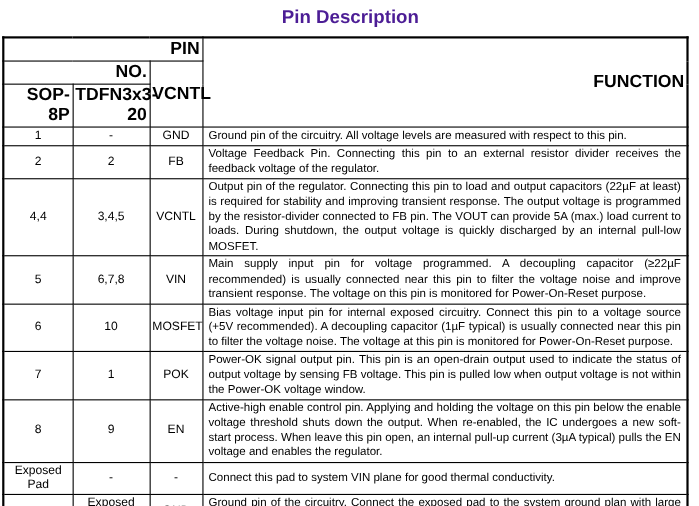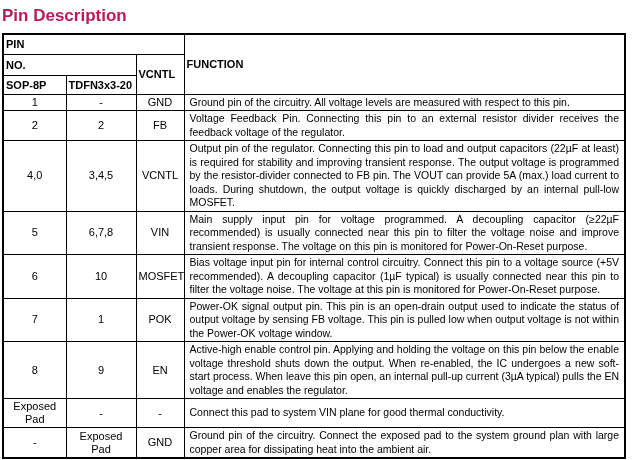--- a/index.html
+++ b/index.html
@@ -15,38 +15,39 @@
     height: 460px;
     box-sizing: border-box;
     padding: 4px 0 0 2px;
     overflow: hidden;
   }
   h1.doc-title {
     font-size: 17px;
     font-weight: bold;
     margin: 2px 0 7px 0;
     letter-spacing: 0px;
-    color: #be185d;
+    color: #4c1d95;
+    text-align: center;
   }
   table.pin-table {
     border-collapse: collapse;
     table-layout: fixed;
     width: 622px;
     border: 2px solid #000;
   }
   table.pin-table th,
   table.pin-table td {
     border: 1px solid #000;
     vertical-align: middle;
     box-sizing: border-box;
   }
   th.hdr {
-    font-size: 11px;
+    font-size: 16px;
     font-weight: bold;
-    text-align: left;
+    text-align: right;
     padding: 1px 2px;
   }
   tr.hrow1 { height: 20px; }
   tr.hrow2 { height: 21px; }
   tr.hrow3 { height: 19px; }
   td.pin-cell {
     font-size: 11px;
     text-align: center;
     padding: 1px 2px;
     line-height: 13px;
@@ -93,36 +94,36 @@
       <td class="pin-cell">GND</td>
       <td class="fn-cell">Ground pin of the circuitry. All voltage levels are measured with respect to this pin.</td>
     </tr>
     <tr>
       <td class="pin-cell">2</td>
       <td class="pin-cell">2</td>
       <td class="pin-cell">FB</td>
       <td class="fn-cell">Voltage Feedback Pin. Connecting this pin to an external resistor divider receives the feedback voltage of the regulator.</td>
     </tr>
     <tr>
-      <td class="pin-cell">4,0</td>
+      <td class="pin-cell">4,4</td>
       <td class="pin-cell">3,4,5</td>
       <td class="pin-cell">VCNTL</td>
       <td class="fn-cell">Output pin of the regulator. Connecting this pin to load and output capacitors (22µF at least) is required for stability and improving transient response. The output voltage is programmed by the resistor-divider connected to FB pin. The VOUT can provide 5A (max.) load current to loads. During shutdown, the output voltage is quickly discharged by an internal pull-low MOSFET.</td>
     </tr>
     <tr>
       <td class="pin-cell">5</td>
       <td class="pin-cell">6,7,8</td>
       <td class="pin-cell">VIN</td>
       <td class="fn-cell">Main supply input pin for voltage programmed. A decoupling capacitor (≥22µF recommended) is usually connected near this pin to filter the voltage noise and improve transient response. The voltage on this pin is monitored for Power-On-Reset purpose.</td>
     </tr>
     <tr>
       <td class="pin-cell">6</td>
       <td class="pin-cell">10</td>
       <td class="pin-cell">MOSFET</td>
-      <td class="fn-cell">Bias voltage input pin for internal control circuitry. Connect this pin to a voltage source (+5V recommended). A decoupling capacitor (1µF typical) is usually connected near this pin to filter the voltage noise. The voltage at this pin is monitored for Power-On-Reset purpose.</td>
+      <td class="fn-cell">Bias voltage input pin for internal exposed circuitry. Connect this pin to a voltage source (+5V recommended). A decoupling capacitor (1µF typical) is usually connected near this pin to filter the voltage noise. The voltage at this pin is monitored for Power-On-Reset purpose.</td>
     </tr>
     <tr>
       <td class="pin-cell">7</td>
       <td class="pin-cell">1</td>
       <td class="pin-cell">POK</td>
       <td class="fn-cell">Power-OK signal output pin. This pin is an open-drain output used to indicate the status of output voltage by sensing FB voltage. This pin is pulled low when output voltage is not within the Power-OK voltage window.</td>
     </tr>
     <tr>
       <td class="pin-cell">8</td>
       <td class="pin-cell">9</td>

